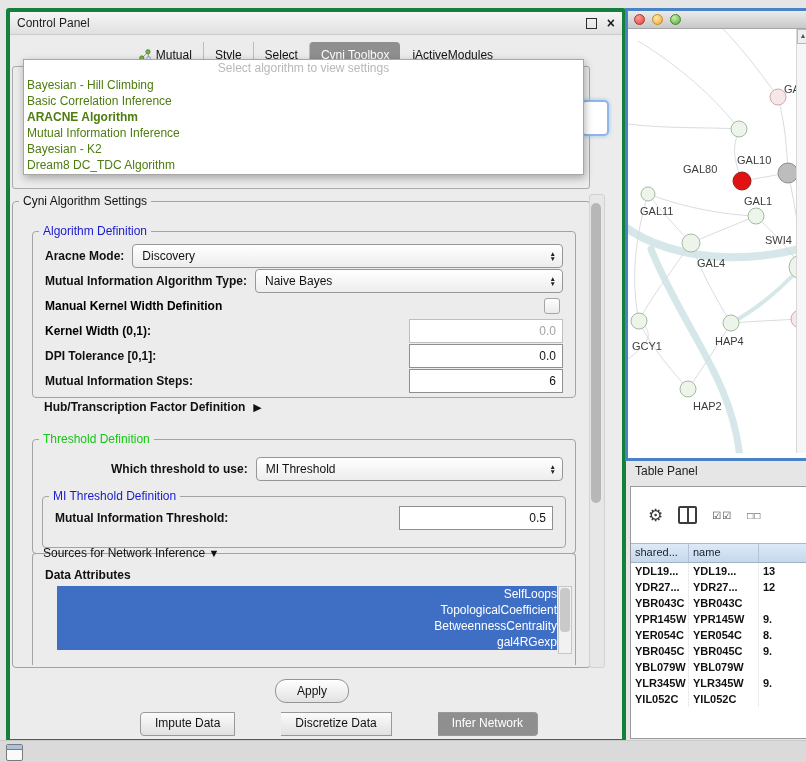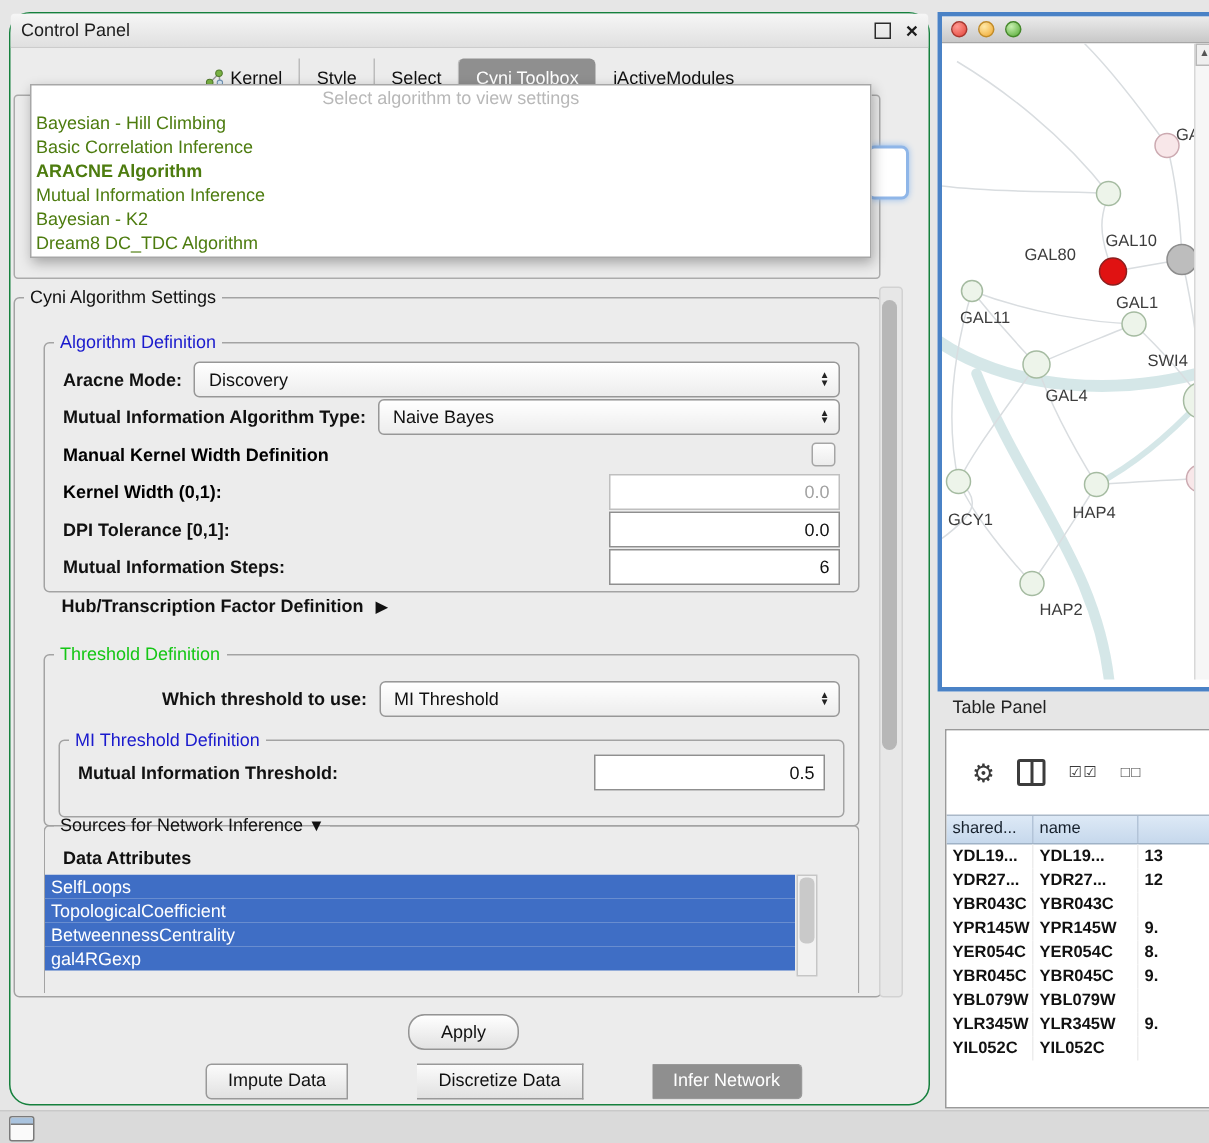--- a/index.html
+++ b/index.html
@@ -1,21 +1,21 @@
 <!DOCTYPE html>
 <html style="--selection-blue: #3f6ec5; --legend-blue: #1a1acd; --legend-green: #15c615; --active-tab-gray: #8f8f8f; --network-border-blue: #4a82c6; --node-red: #e01212;"><head>
 <meta charset="utf-8">
 <style>
   html,body{margin:0;padding:0;}
   body{width:806px;height:762px;position:relative;overflow:hidden;background:#e6e6e6;
        font-family:"Liberation Sans",sans-serif;font-size:12px;color:#111;}
 
   
   #cp{position:absolute;left:6px;top:8px;width:612px;height:727px;background:#ececec;
-      border:1px solid #15803d;border-radius:14px;}
+      border:4px solid #15803d;border-radius:3px;}
   .cp-titlebar{height:22px;display:flex;align-items:center;padding:0 7px;
       background:linear-gradient(#f6f6f6,#e0e0e0);border-bottom:1px solid #cccccc;border-radius:3px 3px 0 0;}
   .cp-title{flex:1;color:#1c1c1c;}
   .cp-float{width:9px;height:9px;border:1px solid #2c2c2c;margin-right:10px;}
   .cp-close{font-weight:bold;font-size:14px;line-height:14px;color:#1c1c1c;}
 
   .tab-bar{position:absolute;left:0;right:0;top:30px;height:25px;display:flex;justify-content:center;align-items:stretch;}
   .tab{display:flex;align-items:center;gap:5px;padding:0 11px;color:#111;white-space:nowrap;}
   .tab + .tab{border-left:1px solid #bcbcbc;}
   .tab.active{background:var(--active-tab-gray,#8f8f8f);color:#fff;border-radius:4px 4px 0 0;}
@@ -58,21 +58,21 @@
   .arrows{margin-left:auto;display:flex;flex-direction:column;align-items:center;}
   .arrows i{font-style:normal;font-size:6.5px;line-height:5px;color:#222;}
   .tfield{width:140px;height:22px;border:1px solid #8f8f8f;background:#fff;margin-left:auto;
       display:flex;align-items:center;justify-content:flex-end;padding:0 6px;}
   .tfield.dis{color:#a2a2a2;border-color:#bfbfbf;}
   .checkbox{width:14px;height:14px;border:1px solid #a5a5a5;border-radius:3px;
       background:linear-gradient(#fdfdfd,#ececec);margin-left:auto;margin-right:3px;}
   .hub-row{position:absolute;left:34px;top:388px;display:flex;align-items:center;gap:8px;font-weight:bold;}
   .tri{font-size:11px;font-weight:normal;}
   .attr-label{font-weight:bold;margin:8px 0 4px 12px;}
-  .list-wrap{display:flex;margin-left:0;}
+  .list-wrap{display:flex;margin-left:24px;text-align:right;}
   .attr-list{width:500px;height:66px;overflow:hidden;}
   .list-item{height:16px;line-height:16px;color:#fff;background:var(--selection-blue,#3f6ec5);padding-left:4px;}
   .list-scroll{width:12px;height:66px;border:1px solid #c6c6c6;background:#f1f1f1;margin-left:1px;}
   .list-thumb{margin:1px;height:44px;background:#c9c9c9;border-radius:4px;}
 
   #main-scroll{position:absolute;left:579px;top:182px;width:14px;height:472px;background:#e7e7e7;
       border:1px solid #d2d2d2;border-radius:3px;}
   #main-thumb{position:absolute;left:1px;top:8px;width:10px;height:300px;background:#b7b7b7;border-radius:5px;}
 
   #apply-btn{position:absolute;left:265px;top:667px;width:72px;height:22px;border:1px solid #949494;
@@ -144,21 +144,21 @@
   <div class="tab-bar">
       <div class="tab">
         <span class="tab-ico">
           <svg width="12" height="12" viewBox="0 0 12 12">
             <path d="M3 9L9 3M9 3l.6 6" stroke="#9a9a9a" stroke-width="1" fill="none"></path>
             <circle cx="2.8" cy="9" r="2.2" fill="#79b143" stroke="#50792b" stroke-width="0.7"></circle>
             <circle cx="9" cy="2.8" r="2.2" fill="#79b143" stroke="#50792b" stroke-width="0.7"></circle>
             <circle cx="9.6" cy="9.2" r="1.8" fill="#d8e9f7" stroke="#7194b5" stroke-width="0.7"></circle>
           </svg>
         </span>
-        <span>Kernel</span>
+        <span>Mutual</span>
       </div>
       <div class="tab">
         <span>Style</span>
       </div>
       <div class="tab">
         <span>Select</span>
       </div>
       <div class="tab active">
         <span>Cyni Toolbox</span>
       </div>

